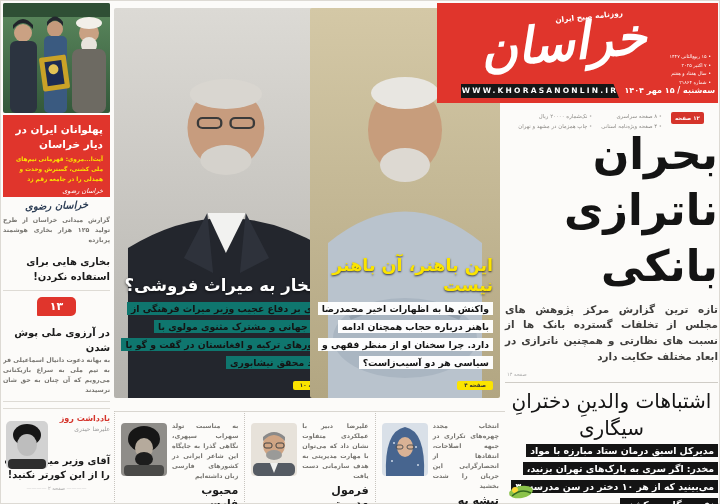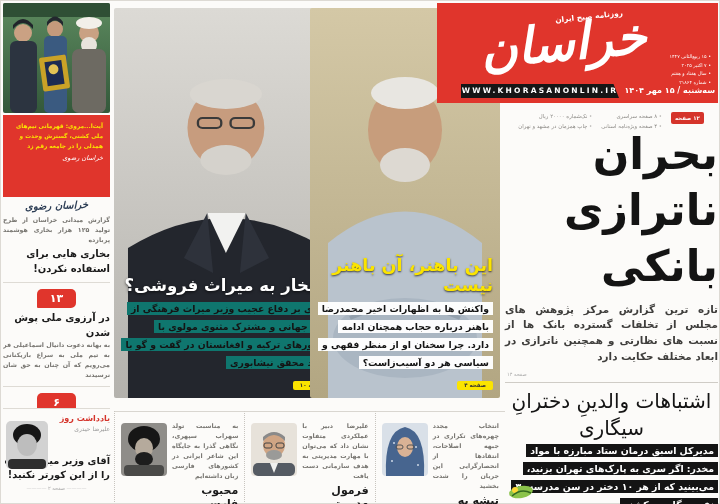--- a/index.html
+++ b/index.html
@@ -49,21 +49,21 @@
     font-size:6.5px; margin-top:2px; }
   
   .leftcol { position:absolute; left:3px; top:200px; width:107px; height:208px;
     overflow:hidden; }
   .regional-logo { text-align:center; font-family:"DejaVu Serif", serif;
     font-style:italic; font-weight:700; font-size:10px; color:#2d3e55;
     transform:rotate(-2deg); margin-bottom:4px; }
   .leftcol .lead, .note .lead, .b-item .lead { color:#777570; font-size:6.3px;
     font-weight:600; line-height:1.6; text-align:justify; }
   .leftcol h4 { color:#1a1a1a; font-size:10px; font-weight:800; line-height:1.45;
-    text-align:right; margin-top:2px; }
+    text-align:right; margin-top:10px; }
   .leftcol hr { border:none; border-top:1px solid #dedbd5; margin:6px 0; }
   .num-badge { width:39px; height:19px; margin:0 auto 3px; background:#e0352c;
     color:#fff; font-size:11px; font-weight:800; text-align:center; line-height:19px;
     border-radius:5px 5px 5px 1px; }
   
   .note { position:absolute; left:3px; top:408px; width:107px; height:94px;
     border-top:1px solid #dedbd5; padding-top:5px; }
   .note-label { color:#d5342b; font-size:8px; font-weight:800; display:block;
     text-align:right; }
   .note-author { color:#999; font-size:6px; display:block; text-align:right;
@@ -175,20 +175,21 @@
       <rect x="69" y="46" width="34" height="64" rx="7" fill="#6d6a62"></rect>
       <g transform="rotate(-8 52 70)">
         <rect x="38" y="53" width="27" height="34" rx="2" fill="#caa227"></rect>
         <rect x="43" y="58" width="17" height="24" fill="#1d2b52"></rect>
         <circle cx="51" cy="66" r="5" fill="#e3c255"></circle>
       </g>
     </svg>
   </figure>
 
   <section class="redbox">
+    <h3>پهلوانان ایران در دیار خراسان</h3>
     <p>آیت‌ا...مروی: قهرمانی تیم‌های ملی کشتی، گسترش وحدت و همدلی را در جامعه رقم زد</p>
     <div class="sig">خراسان رضوی</div>
   </section>
 
   <aside class="leftcol">
     <div class="regional-logo">خراسان رضوی</div>
     <p class="lead">گزارش میدانی خراسان از طرح تولید ۱۲۵ هزار بخاری هوشمند پربازده</p>
     <h4>بخاری هایی برای استفاده نکردن!</h4>
     <hr>
     <div class="num-badge">۱۳</div>

